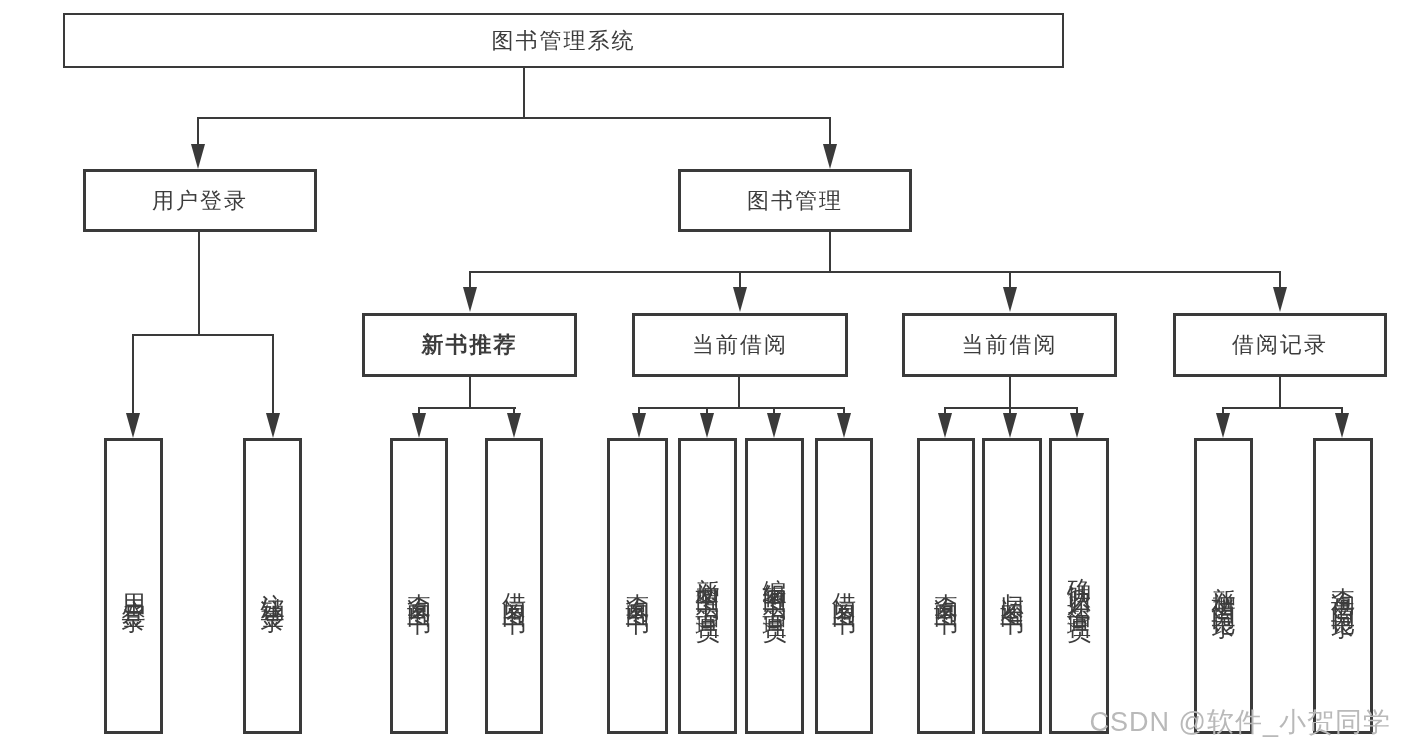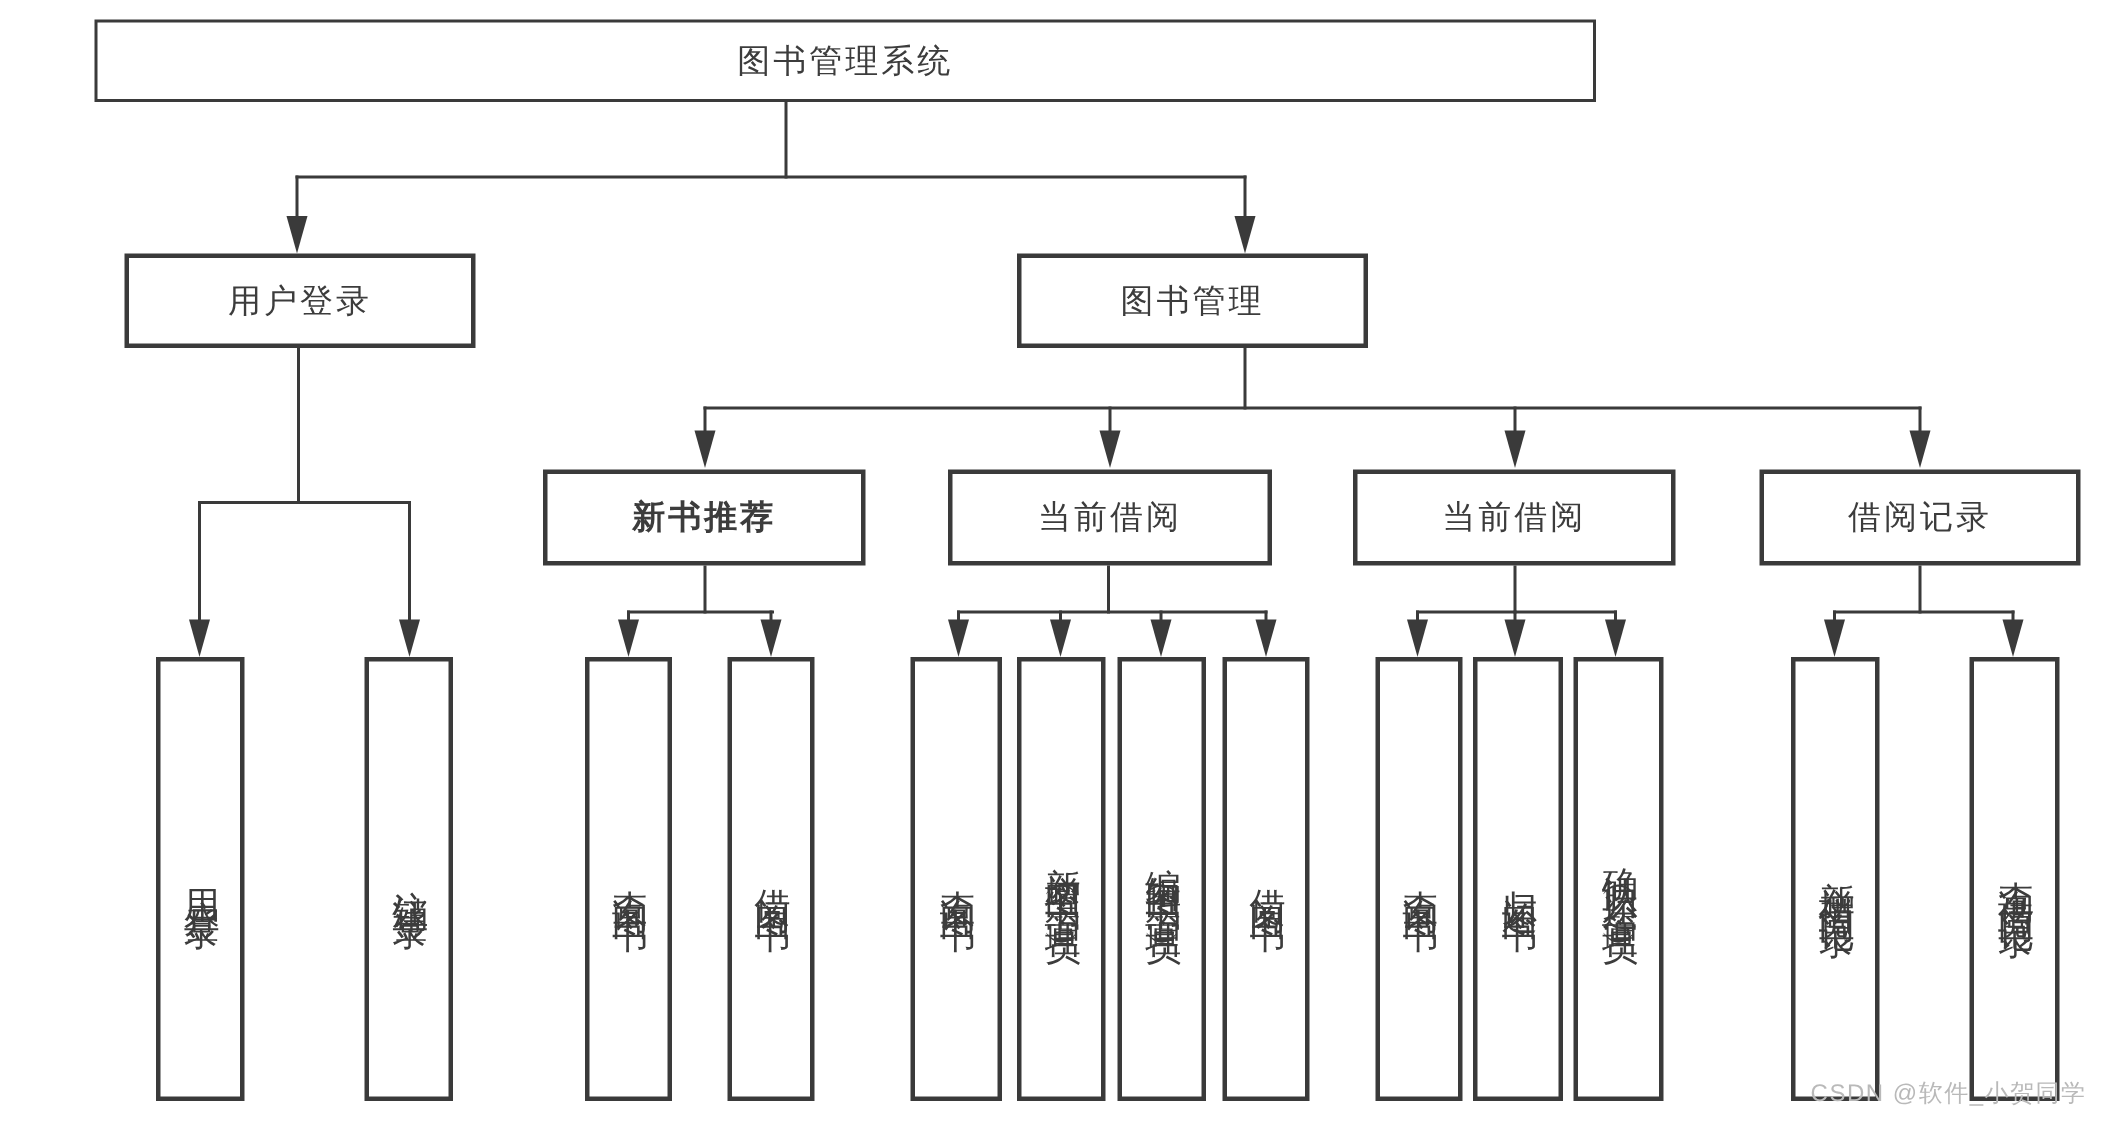--- a/index.html
+++ b/index.html
@@ -47,21 +47,21 @@
     width: 0;
     height: 0;
     border-left: 7px solid transparent;
     border-right: 7px solid transparent;
     border-top: 25px solid #3a3a3a;
   }
   .watermark {
     position: absolute;
     right: 14px;
     bottom: 7px;
-    font-size: 16px;
+    font-size: 27px;
     letter-spacing: 1px;
     color: #b9b9b9;
     white-space: nowrap;
   }
 </style>
 </head>
 <body>
 
 <div class="canvas">
 

